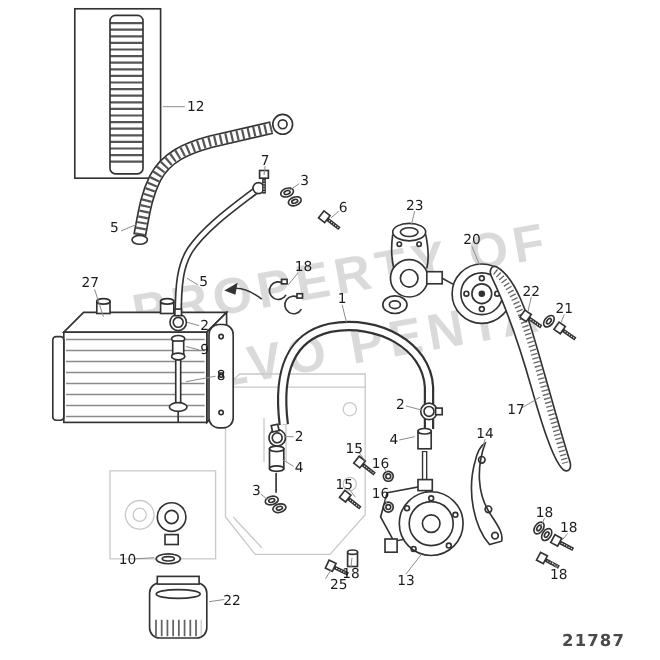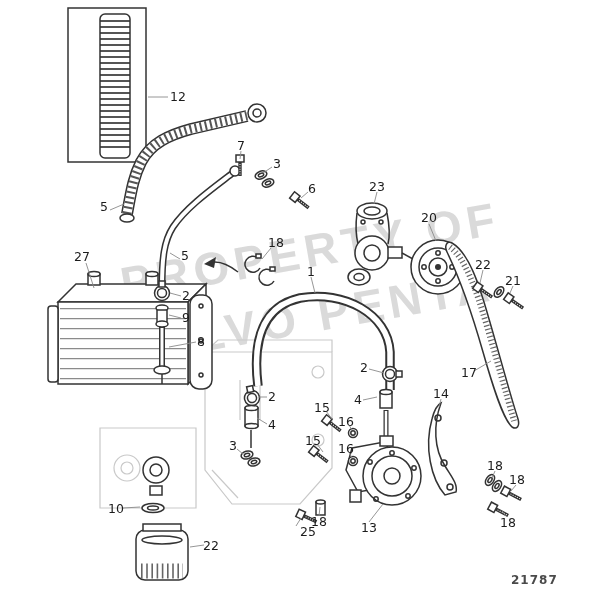--- a/index.html
+++ b/index.html
@@ -20,21 +20,21 @@
   svg .sf  { stroke:#333; fill:#fff; stroke-width:1.5; }
   svg .lead{ stroke:#8a8a8a; stroke-width:0.9; fill:none; }
   svg .faintg * { stroke:#c9c9c9; fill:none; stroke-width:1.2; }
 
   .callout {
     position:absolute; transform:translate(-50%,-50%);
     font-size:12.5px; color:#1c1c1c; line-height:1;
   }
   .fig {
     position:absolute; left:511px; top:573px;
-    font-size:12px; font-weight:700; color:#4a4a4a; letter-spacing:1px;
+    font-size:15px; font-weight:700; color:#4a4a4a; letter-spacing:1px;
   }
 </style>
 </head>
 <body>
 
 <div class="stage">
 
   <div class="watermark wm1">PROPERTY OF</div>
   <div class="watermark wm2">VOLVO PENTA</div>
 

